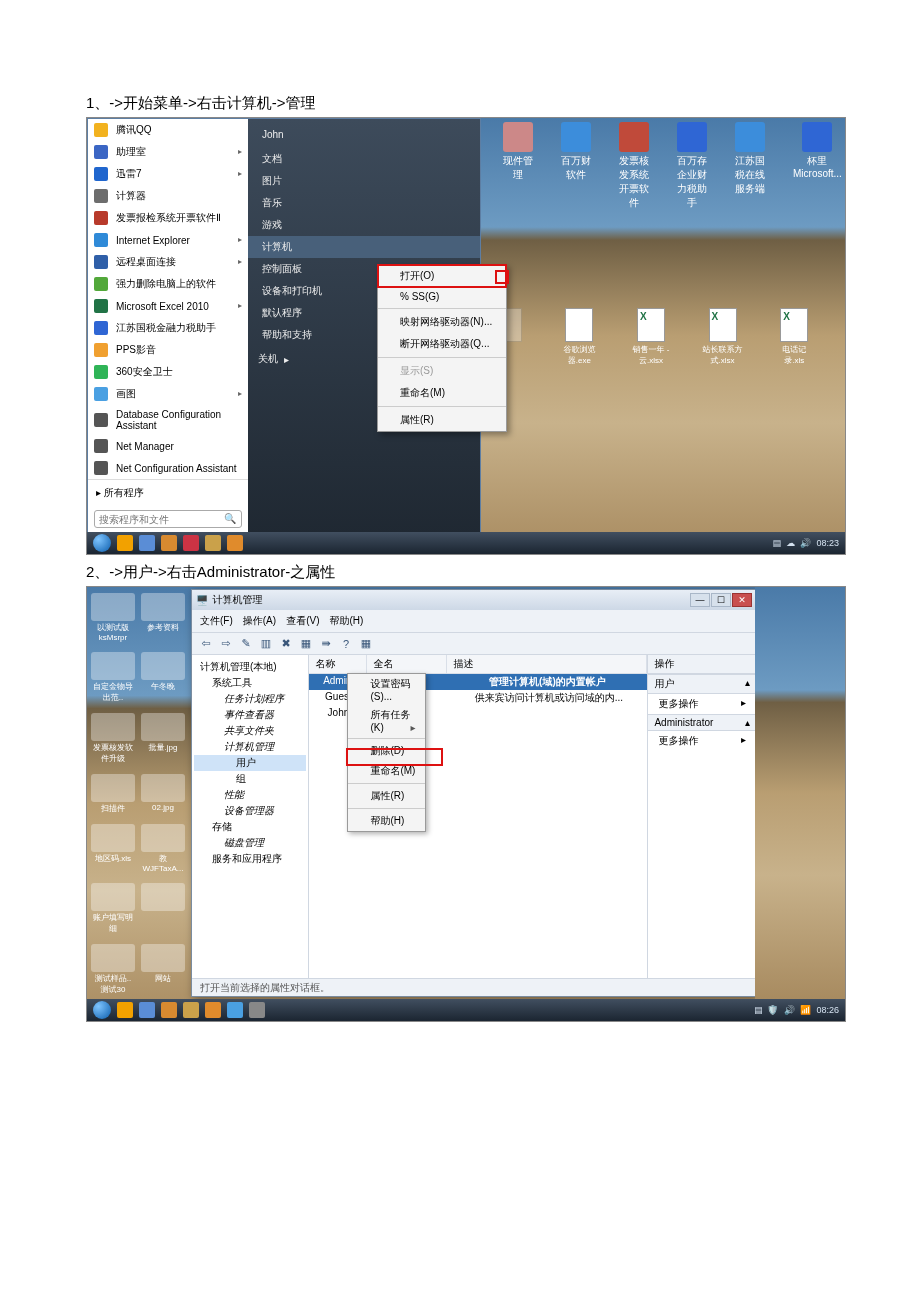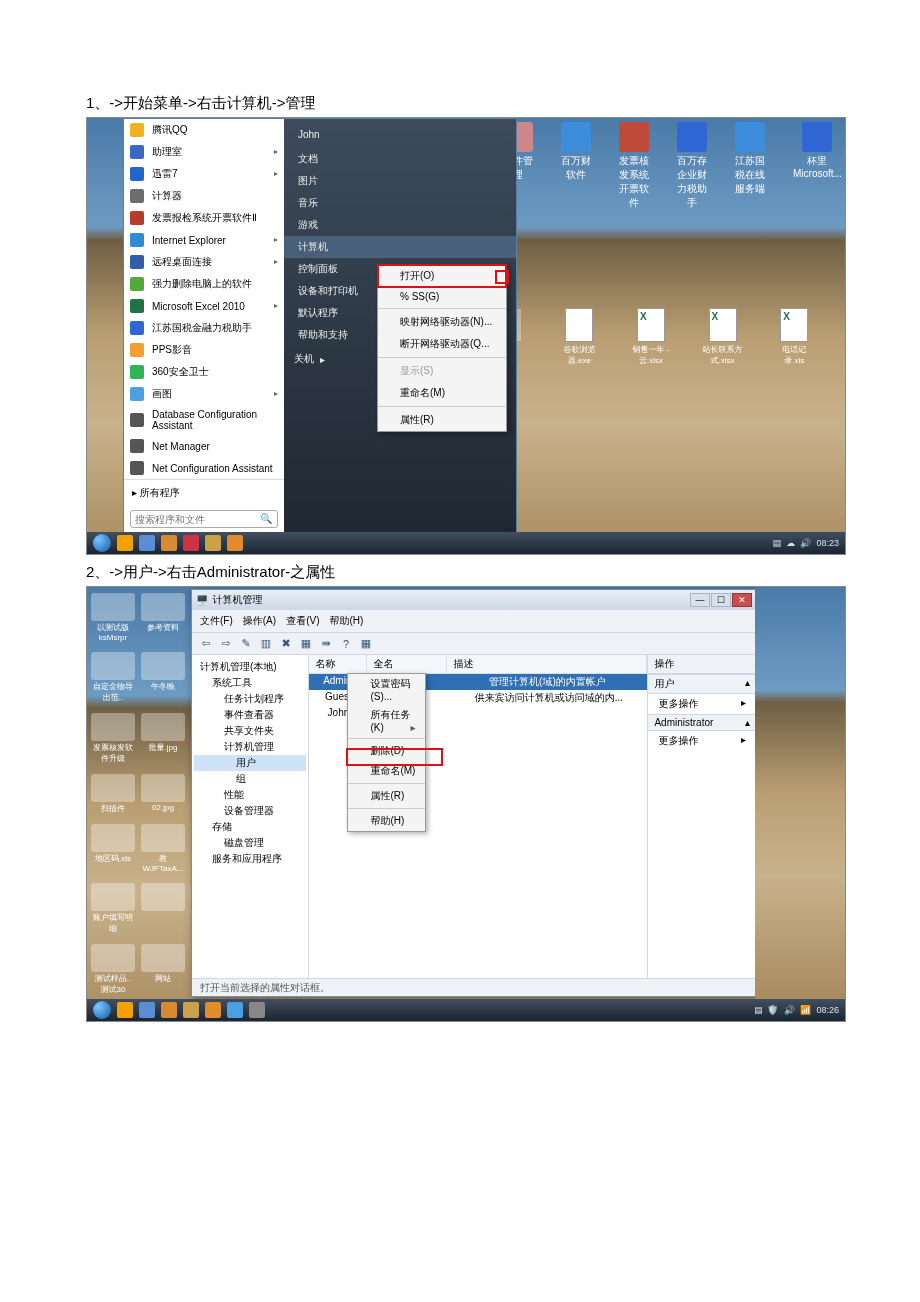--- a/index.html
+++ b/index.html
@@ -11,21 +11,21 @@
   
   .desk-bg {
     background: linear-gradient(#4a7aa8 0%, #6d9bc2 25%, #6f5f44 28%, #b99e72 50%, #c8b28b 70%, #a88b60 100%);
   }
   .icon { width: 14px; height: 14px; border-radius: 2px; display: inline-block; flex-shrink: 0; margin-right: 6px; }
 
   
   #shot1 { height: 438px; }
   #shot1 .start-panel {
     position: absolute; left: 0; top: 0; width: 394px; height: 418px;
-    display: flex; background: #fff; border: 1px solid #5d7ea3; margin-left: 36px;
+    display: flex; background: #fff; border: 1px solid #5d7ea3;
   }
   #shot1 .start-left { width: 160px; background: #fff; display: flex; flex-direction: column; font-size: 10px; }
   #shot1 .start-left .entry { display: flex; align-items: center; padding: 4px 6px; gap: 2px; cursor: default; position: relative; }
   #shot1 .start-left .entry .sub { position:absolute; right:6px; top:6px; color:#666; font-size:8px; }
   #shot1 .start-left .all { border-top: 1px solid #ddd; padding: 6px 8px; }
   #shot1 .start-left .search { margin: 4px 6px; }
   #shot1 .start-left input { width: 100%; height: 18px; font-size: 10px; padding: 0 18px 0 4px; border: 1px solid #aaa; border-radius: 3px; }
   #shot1 .searchwrap { position: relative; }
   #shot1 .searchwrap .mag { position: absolute; right: 5px; top: 3px; font-size: 10px; color: #555; }
 
@@ -79,21 +79,21 @@
   #shot2 .titlebar .min,.titlebar .max{background:#d7e1ec;border:1px solid #a9b7c8;}
   #shot2 .titlebar .close{background:#c94f4f;color:#fff;border:1px solid #933;}
   #shot2 .menubar { height:18px; display:flex; align-items:center; gap:10px; padding:11px 8px; background:#eef2f7; border-bottom:1px solid #d0d7e1; }
   #shot2 .toolbar { height:22px; display:flex; align-items:center; gap:4px; padding:0 6px; background:#eef2f7; border-bottom:1px solid #d0d7e1; }
   #shot2 .toolbar .tbtn { width:16px; height:16px; display:flex; align-items:center; justify-content:center; font-size:11px; color:#3a577a; }
   #shot2 .body { flex:1; display:flex; min-height:0; }
   #shot2 .tree { width:120px; border-right:1px solid #d0d7e1; padding:4px 2px; overflow:hidden; }
   #shot2 .tree .tn { padding:1px 0 1px 14px; white-space:nowrap; position:relative; }
   #shot2 .tree .tn.l1{padding-left:6px;font-weight:500;}
   #shot2 .tree .tn.l2{padding-left:18px;}
-  #shot2 .tree .tn.l3{padding-left:30px;}
+  #shot2 .tree .tn.l3{padding-left:30px;font-style:italic;}
   #shot2 .tree .tn.l4{padding-left:42px;}
   #shot2 .tree .tn.sel{background:#cfe3f8;}
   #shot2 .mid { flex:1; border-right:1px solid #d0d7e1; position:relative; }
   #shot2 .mid .hdr { display:flex; background:#f4f6f9; border-bottom:1px solid #d9dfe8; }
   #shot2 .mid .hdr span { padding:2px 6px; border-right:1px solid #d9dfe8; font-size:10px; }
   #shot2 .mid .rows .r { display:flex; font-size:10px; }
   #shot2 .mid .rows .r span { padding:1px 6px; white-space:nowrap; overflow:hidden;text-align:center; }
   #shot2 .mid .rows .r.sel { background:#2f6fb3; color:#fff; }
   #shot2 .actions { width:110px; }
   #shot2 .actions .ah { background:#eef2f7; padding:2px 6px; border-bottom:1px solid #d0d7e1; }
@@ -425,21 +425,21 @@
         <div class="mid">
           <div class="hdr" id="cols2">
               <span style="width: 58px;">名称</span>
               <span style="width: 80px;">全名</span>
               <span style="width: 200px;">描述</span>
             </div>
           <div class="rows" id="rows2">
               <div class="r sel">
                 <span style="width: 58px;">Admini</span>
                 <span style="width: 80px;"></span>
-                <span style="width: 200px;">管理计算机(域)的内置帐户</span>
+                <span style="width: 200px; font-weight: bold;">管理计算机(域)的内置帐户</span>
               </div>
               <div class="r">
                 <span style="width: 58px;">Guest</span>
                 <span style="width: 80px;"></span>
                 <span style="width: 200px; padding-left: 9px;">供来宾访问计算机或访问域的内...</span>
               </div>
               <div class="r">
                 <span style="width: 58px;">John</span>
                 <span style="width: 80px;"></span>
                 <span style="width: 200px;"></span>

